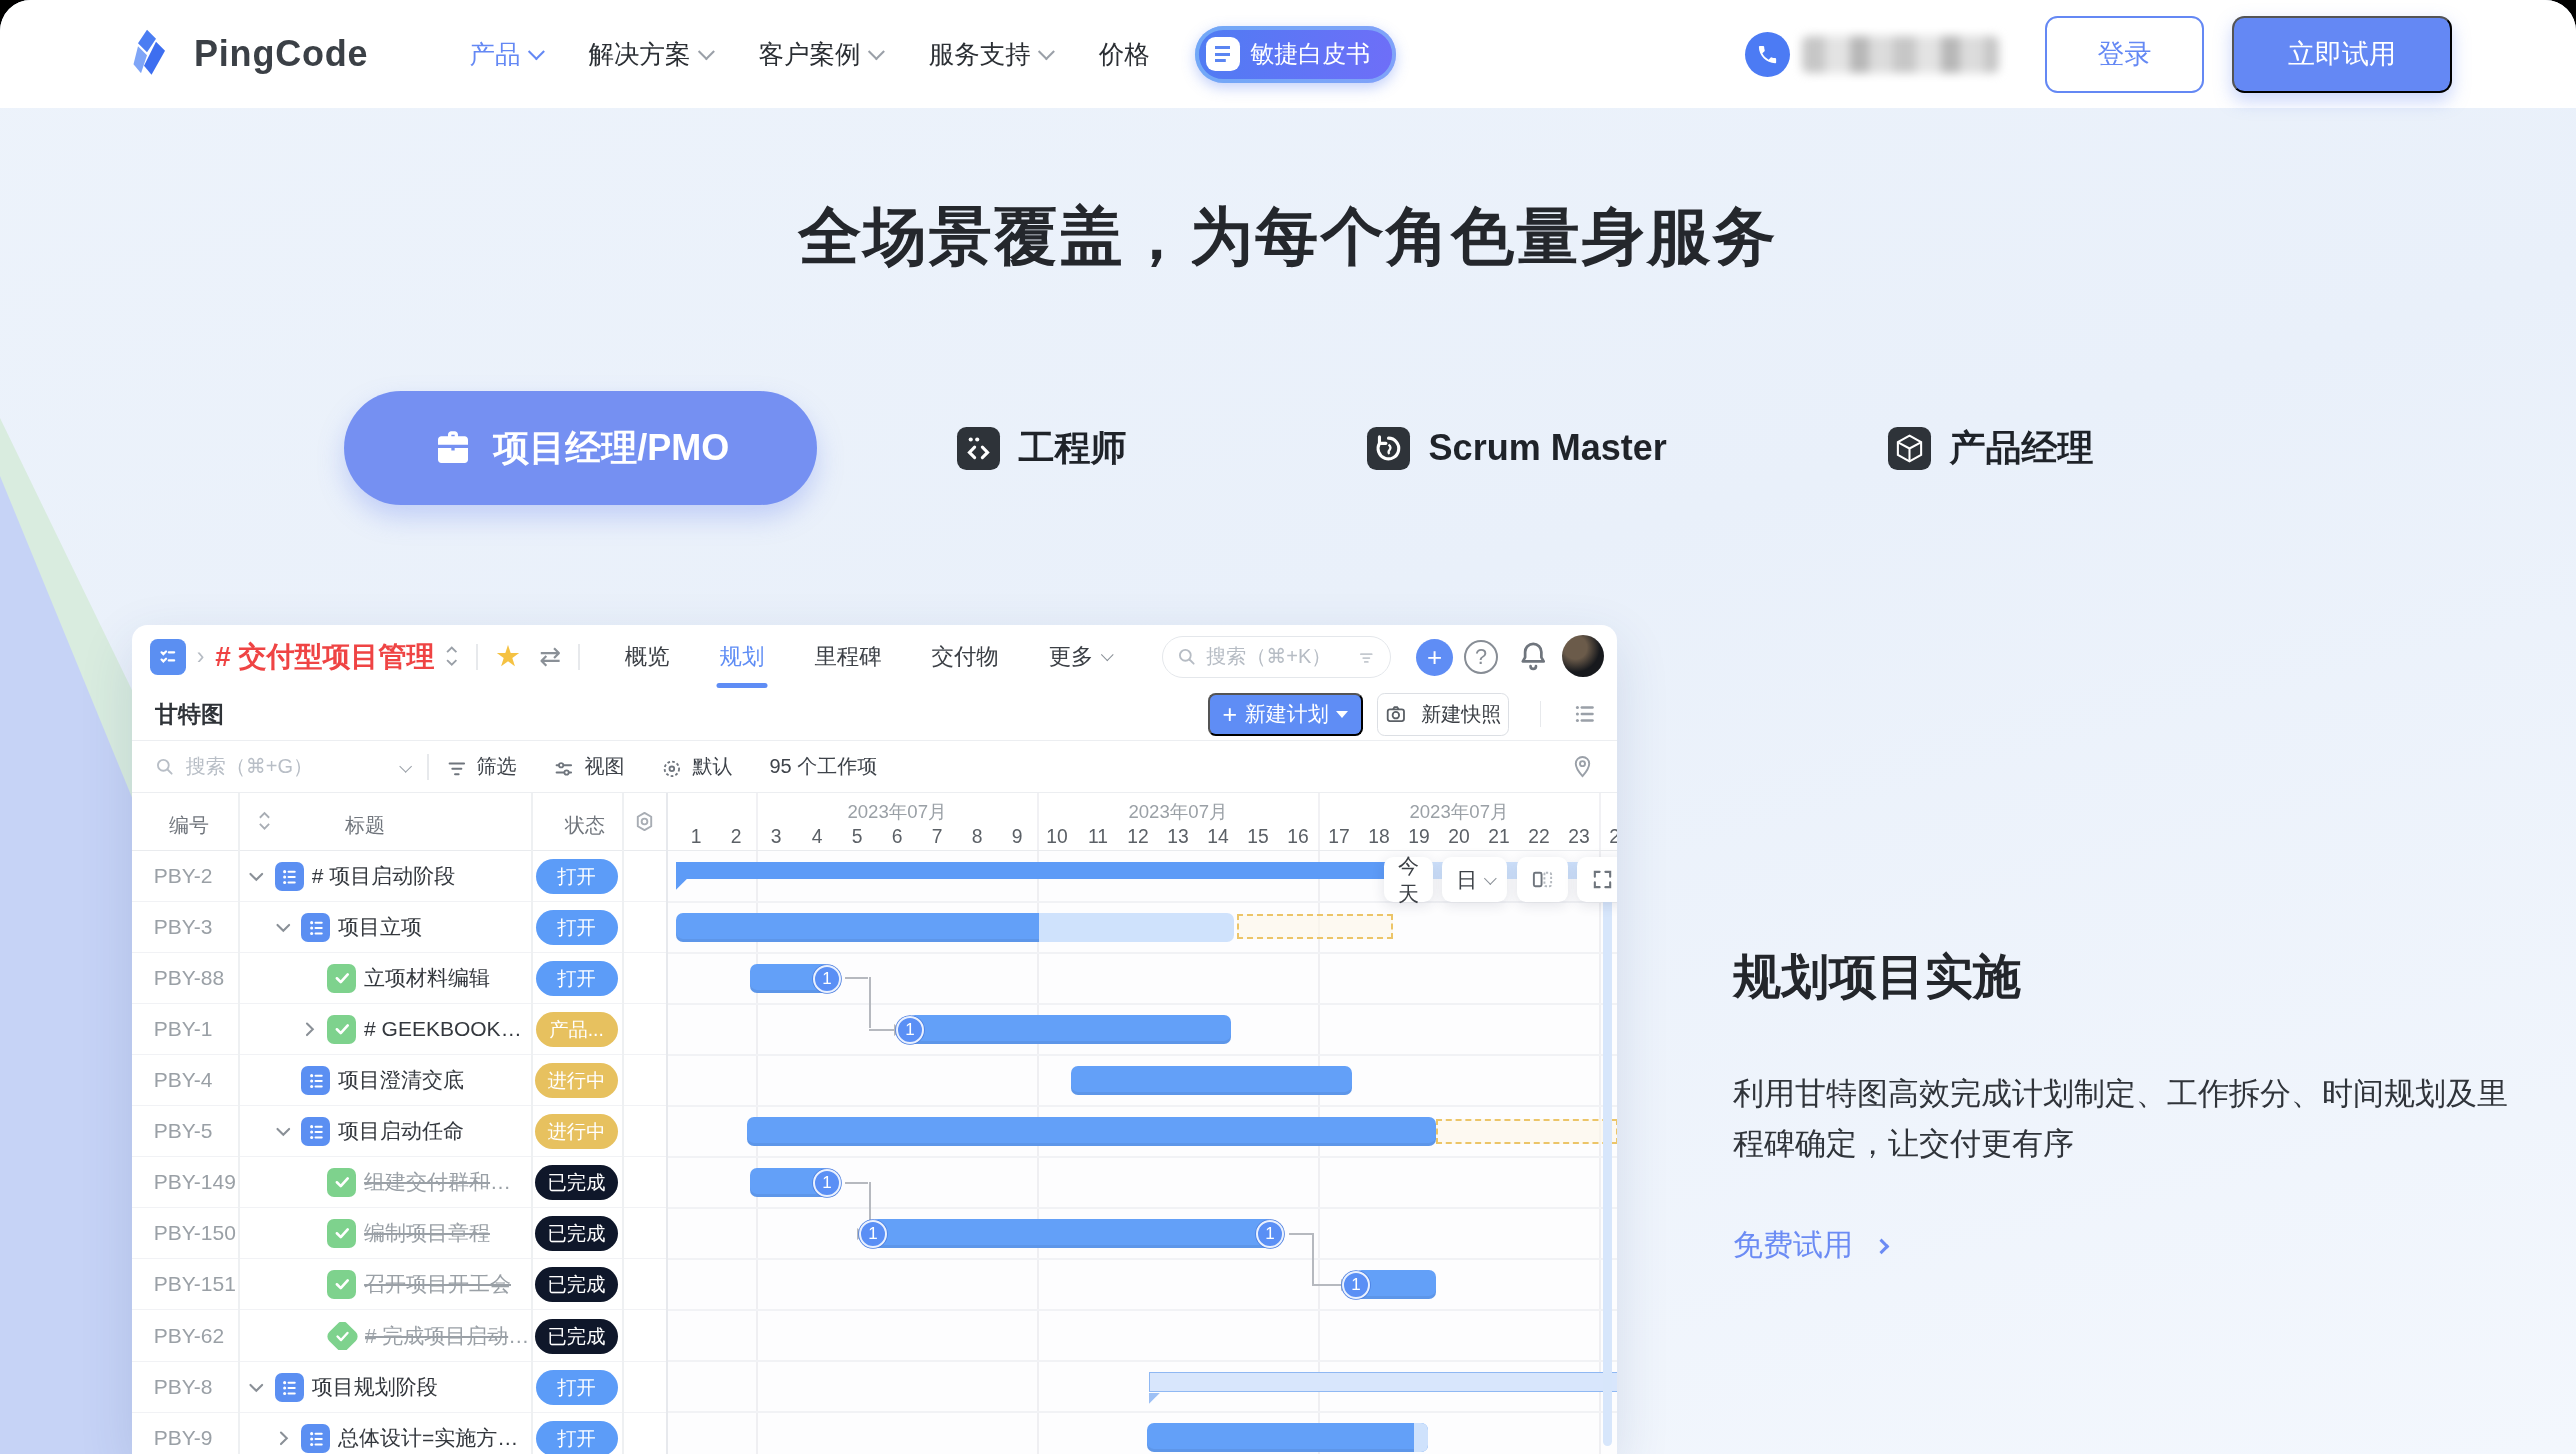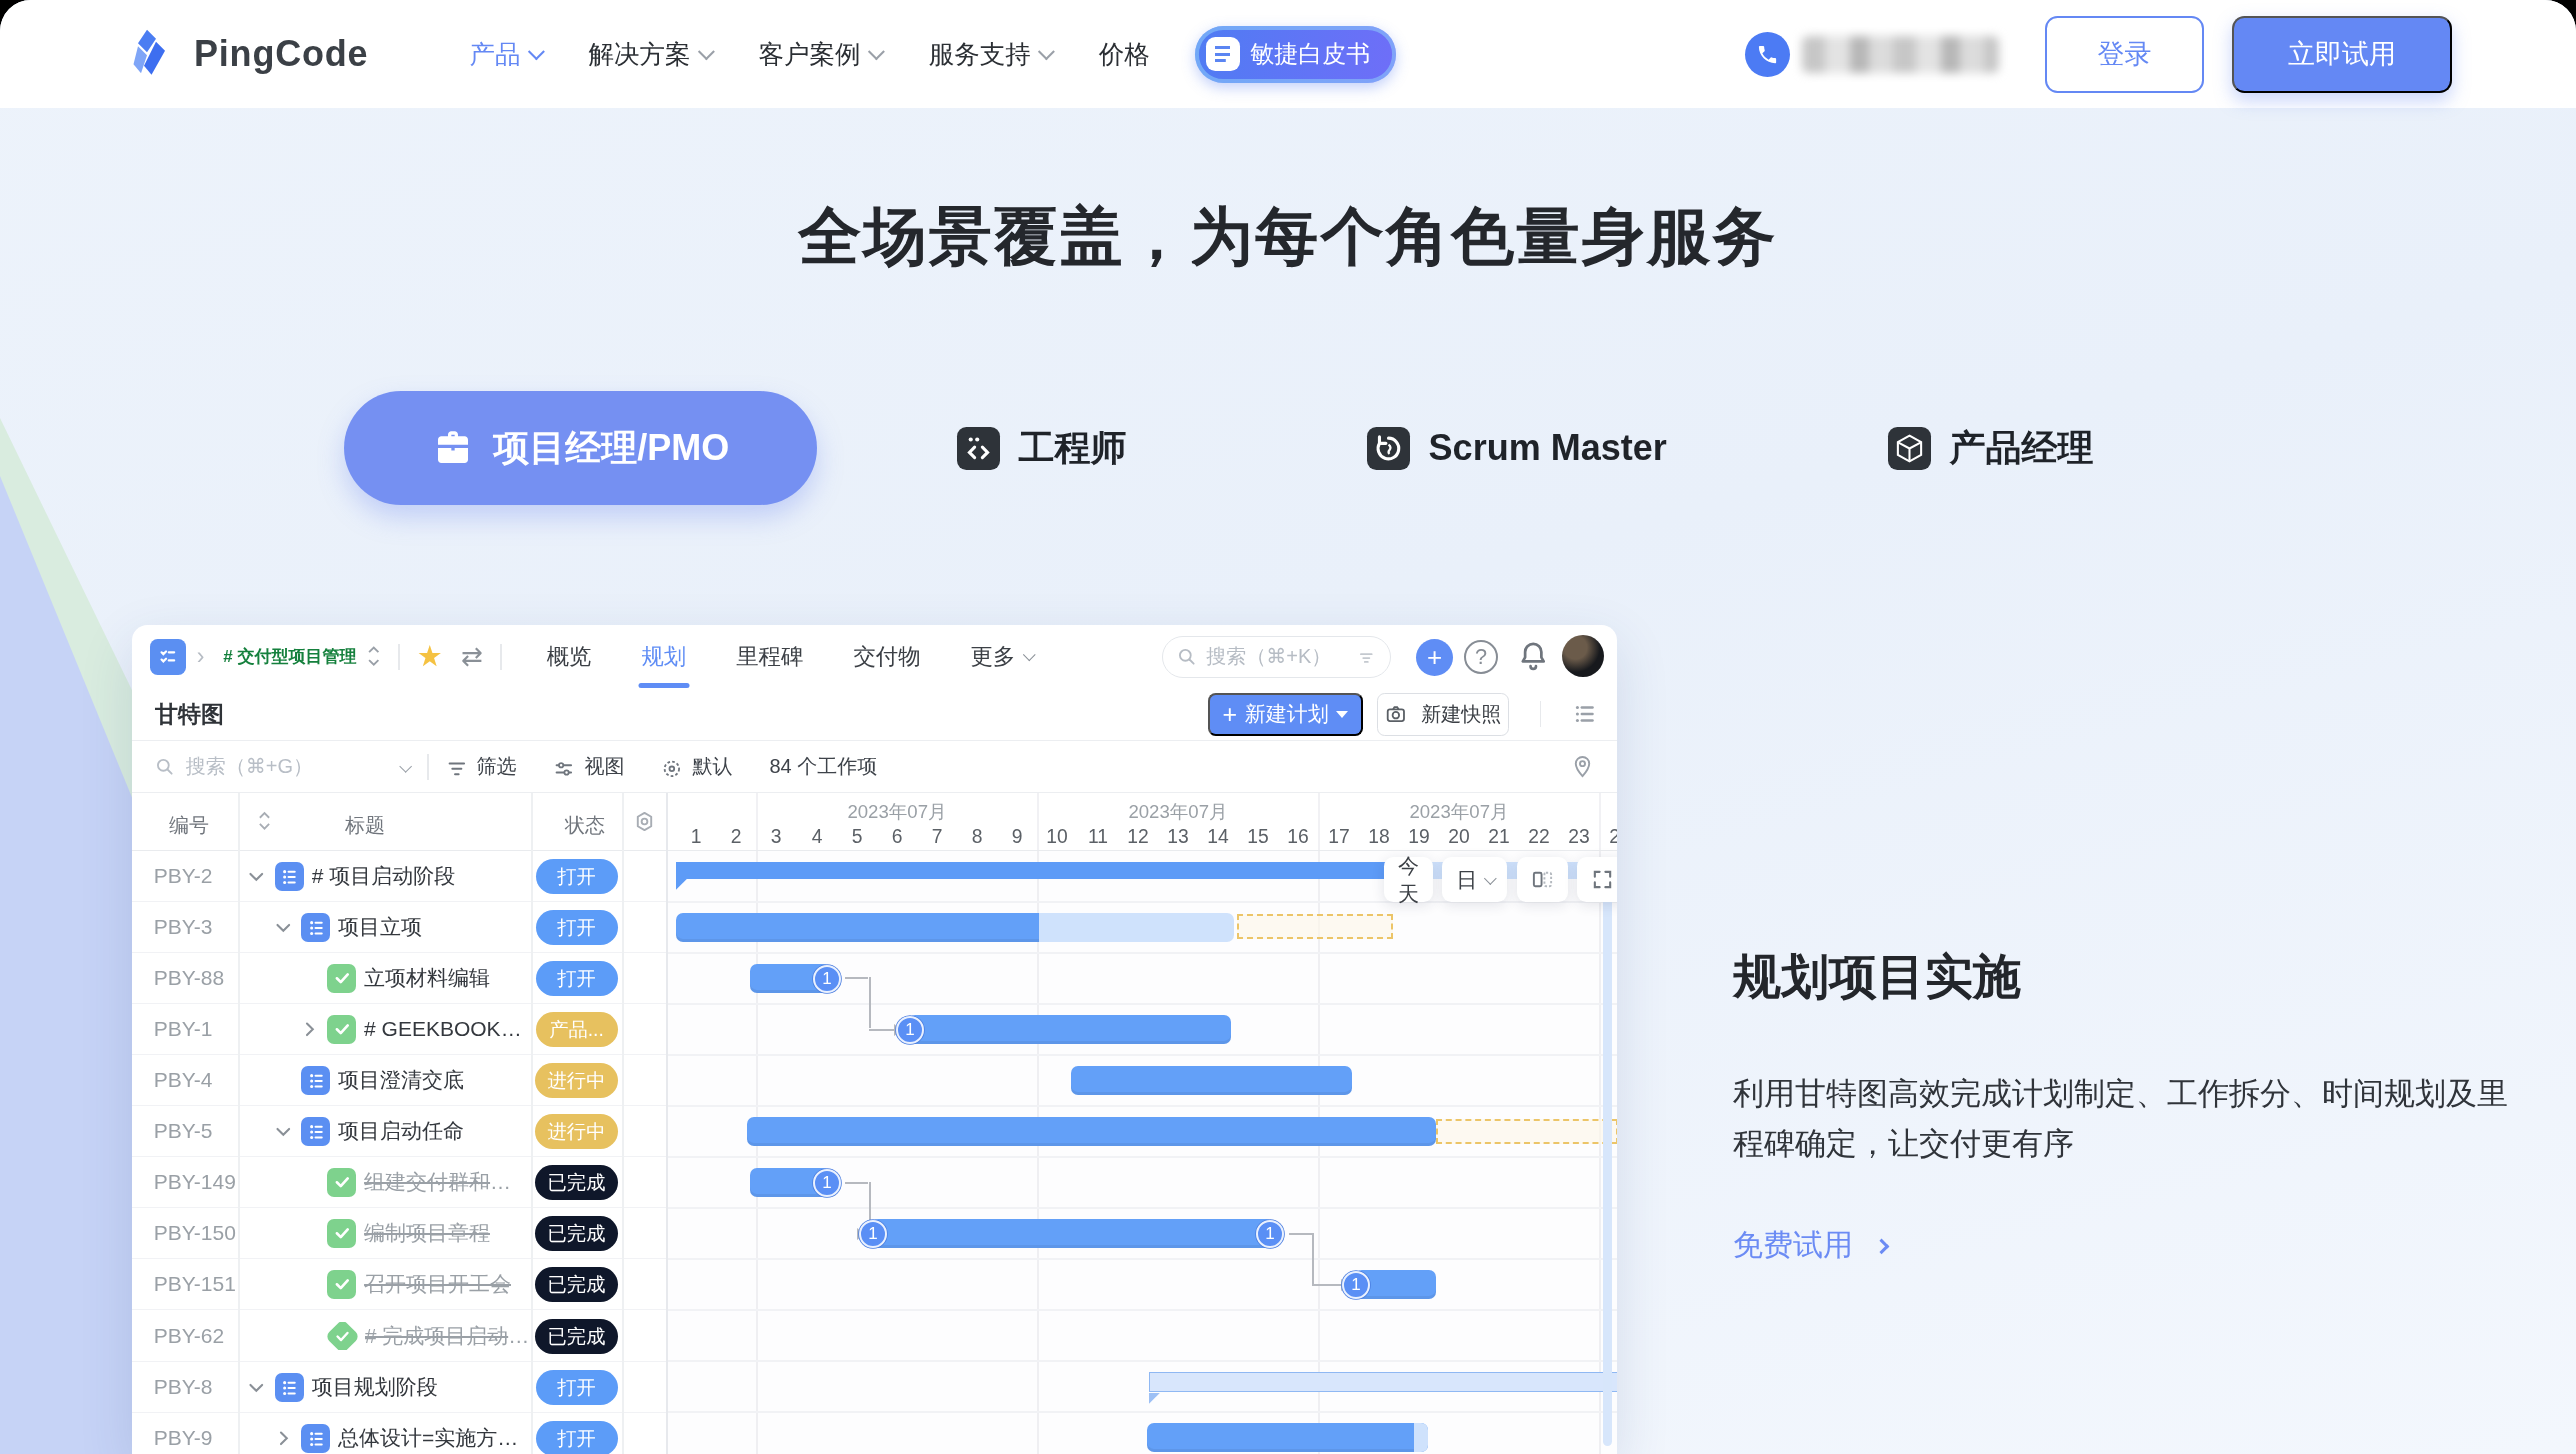--- a/index.html
+++ b/index.html
@@ -36,21 +36,21 @@
   .role-ic{width:43px;height:43px;border-radius:9.3px;background:#2e3339;display:flex;align-items:center;justify-content:center;flex:0 0 auto;}
   .role-pill .role-ic{background:transparent;}
   
   .deco-green{position:absolute;left:0;top:418px;width:503px;height:1037px;background:#d9ecdf;clip-path:polygon(0 0,100% 100%,0 100%);z-index:0;}
   .deco-purple{position:absolute;left:0;top:476px;width:402px;height:979px;background:#c6d3f6;clip-path:polygon(0 0,100% 100%,0 100%);z-index:1;}
   
   .app{position:absolute;left:132px;top:625px;width:1485px;height:829px;background:#fff;border-radius:15.5px 15.5px 0 0;box-shadow:0 18.6px 54px rgba(40,70,130,.14);z-index:3;overflow:hidden;}
   .topbar{position:absolute;left:0;top:0;width:100%;height:63px;display:flex;align-items:center;padding:0 15.5px 0 18px;}
   .proj-icon{width:36px;height:36px;border-radius:7.7px;background:#5b8ff2;display:flex;align-items:center;justify-content:center;}
   .crumb-sep{color:#b6bcc4;font-size:23px;margin:0 10.8px;}
-  .crumb-title{font-size:17px;font-weight:bold;color:#15803d;white-space:nowrap;margin-left:8px;}
+  .crumb-title{font-size:28px;font-weight:bold;color:#ef4444;white-space:nowrap;}
   .mini-sort{display:flex;flex-direction:column;gap:1.5px;margin-left:9.3px;}
   .vdiv{width:1.5px;height:26px;background:#e7e9ec;margin:0 17px;}
   .star{color:#f5c242;font-size:29px;line-height:1;}
   .swap-ic{color:#8a9097;font-size:26px;margin-left:18.6px;}
   .app-tabs{display:flex;align-items:center;gap:50px;margin-left:28px;height:100%;}
   .app-tab{font-size:22.4px;color:#3c4046;height:100%;display:flex;align-items:center;position:relative;cursor:pointer;white-space:nowrap;}
   .app-tab.active{color:#5f8df5;}
   .app-tab.active::after{content:"";position:absolute;left:50%;transform:translateX(-50%);bottom:0;width:51px;height:5.4px;border-radius:3.1px;background:#5f8df5;}
   .app-tab .tchev{width:9.3px;height:9.3px;border-right:1.9px solid #8a9097;border-bottom:1.9px solid #8a9097;transform:rotate(45deg) translateY(-2.3px);margin-left:7.7px;}
   .search-pill{position:absolute;left:1030px;top:10.8px;width:229px;height:42px;border:1.5px solid #e4e7eb;border-radius:21.7px;display:flex;align-items:center;padding:0 14px;color:#b6bcc4;font-size:20px;gap:9.3px;background:#fff;}
@@ -341,21 +341,21 @@
           </svg>
         <span>视图</span>
       </div>
       <div class="f-item">
         <svg width="21.7" height="21.7" viewBox="0 0 24 24">
             <circle cx="12" cy="12" r="8" stroke="#6f757d" stroke-width="2" fill="none" stroke-dasharray="3 2.4"></circle>
             <circle cx="12" cy="12" r="2.6" stroke="#6f757d" stroke-width="2" fill="none"></circle>
           </svg>
         <span>默认</span>
       </div>
-      <span>84 个工作项</span>
+      <span>95 个工作项</span>
       <svg class="pin" width="23" height="23" viewBox="0 0 24 24">
           <path d="M12 2a7 7 0 0 1 7 7c0 5-7 13-7 13S5 14 5 9a7 7 0 0 1 7-7z" stroke="#9aa0a8" stroke-width="2" fill="none"></path>
           <circle cx="12" cy="9" r="2.6" stroke="#9aa0a8" stroke-width="2" fill="none"></circle>
         </svg>
     </div>
 
     <div class="grid-head">
       <span class="gh-id">编号</span>
       <span class="gh-sort">
         <svg width="17" height="21.7" viewBox="0 0 22 28">

